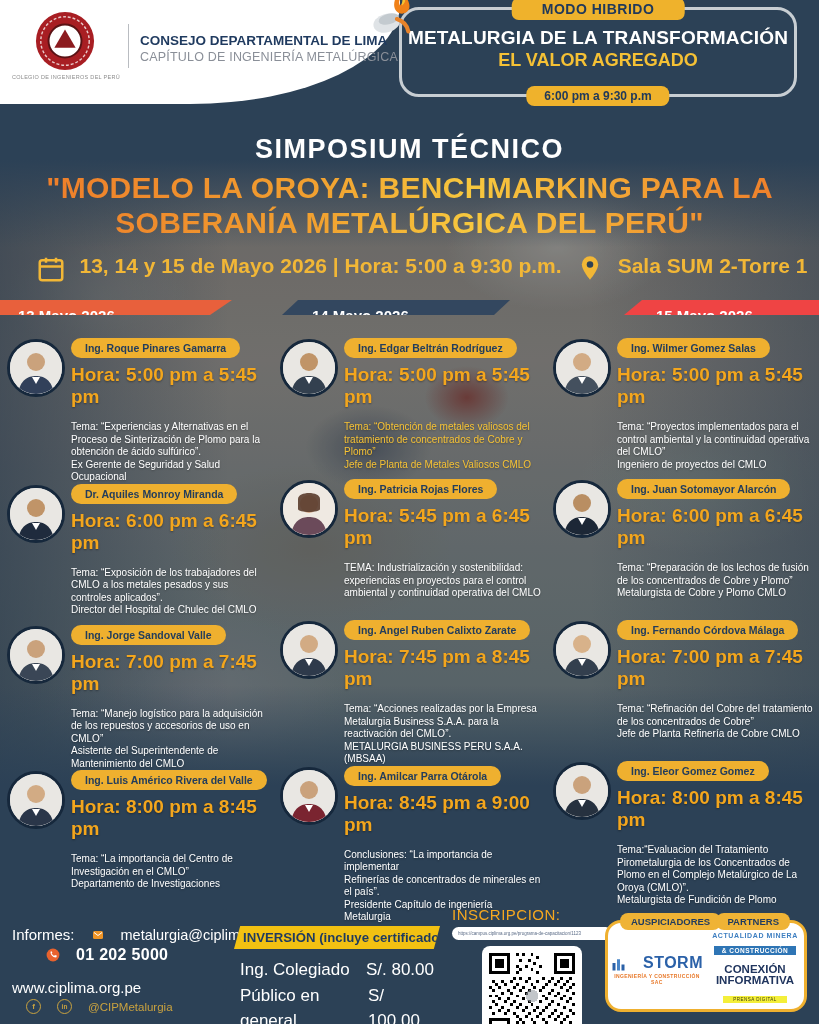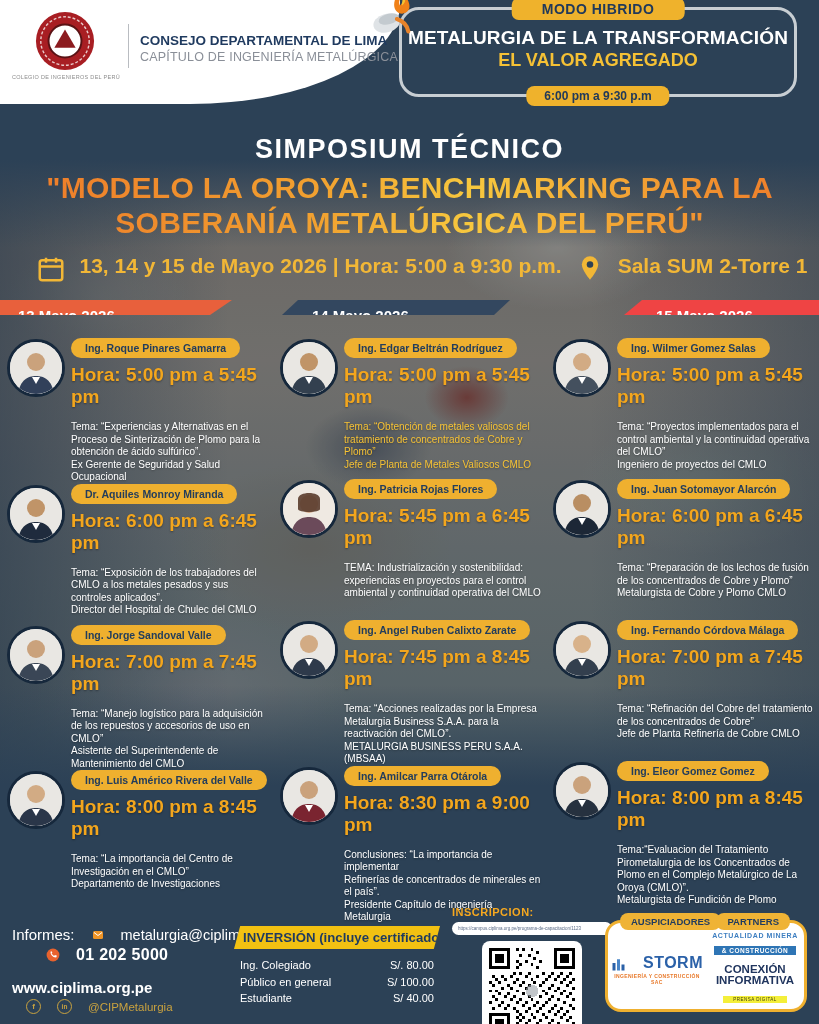--- a/index.html
+++ b/index.html
@@ -79,36 +79,36 @@
   .talk-body{color:#fff;font-weight:normal;font-size:10px;line-height:1.25;margin-top:13px;
              white-space:pre-line;text-shadow:0 1px 2px rgba(0,0,0,.3);}
   
   .footer{position:absolute;left:0;top:900px;width:100%;height:124px;}
   .contact{position:absolute;left:12px;top:26px;color:#fff;}
   .c-row{display:flex;align-items:center;gap:16px;}
   .informes{font-size:15px;}
   .email{font-size:14.5px;}
   .phone-row{margin-left:34px;margin-top:3px;}
   .phone{font-size:16px;font-weight:bold;letter-spacing:.3px;}
-  .website{font-size:15px;font-weight:bold;margin-top:15px;}
+  .website{font-size:15px;font-weight:normal;margin-top:15px;}
   .social-row{margin-left:14px;margin-top:3px;}
   .circle-icon{width:13px;height:13px;border:1px solid #c9a23f;border-radius:50%;
                color:#c9a23f;font-size:8px;font-weight:bold;display:inline-flex;
                align-items:center;justify-content:center;}
   .icon-fb::before{content:"f";}
   .icon-in::before{content:"in";font-size:6.5px;}
   .social-handle{color:#c9a23f;font-size:11.5px;}
   .inversion{position:absolute;left:234px;top:26px;width:206px;}
   .inv-title{background:#f2c112;color:#1f3a5f;font-weight:bold;font-size:13.2px;
              padding:4px 9px;clip-path:polygon(3% 0,100% 0,97% 100%,0 100%);white-space:nowrap;}
   .inv-rows{margin-top:8px;}
-  .inv-row{display:flex;justify-content:space-between;color:#fff;font-size:11px;
+  .inv-row{display:flex;justify-content:space-between;color:#fff;font-size:17px;
            line-height:1.5;padding:0 6px;}
   .inscription{position:absolute;left:452px;top:6px;width:160px;}
-  .insc-label{color:#f6a81f;font-size:11px;font-weight:bold;letter-spacing:.5px;}
+  .insc-label{color:#f6a81f;font-size:15px;font-weight:normal;letter-spacing:.5px;}
   .url-pill{background:#fff;border-radius:7px;height:13px;line-height:13px;margin-top:4px;
             padding:0 6px;font-size:4.5px;color:#5a6b86;white-space:nowrap;overflow:hidden;}
   .qr-box{width:100px;height:100px;background:#fff;border-radius:8px;margin:6px auto 0;
           padding:7px;box-sizing:border-box;}
   .qr-box svg{display:block;width:100%;height:100%;}
   .sponsors{position:absolute;right:12px;top:20px;width:202px;height:92px;background:#fff;
             border:3px solid #efb02f;border-radius:16px;box-sizing:border-box;}
   .sp-pill{position:absolute;top:-10px;background:#efb335;color:#1f3a5f;font-size:9.5px;
            font-weight:bold;padding:3px 11px;border-radius:8px;white-space:nowrap;}
   .sp-pill-a{left:12px;}
@@ -305,21 +305,21 @@
         <div class="avatar">
             <svg viewBox="0 0 52 52">
               <rect width="52" height="52" fill="#e9e7e3"></rect>
               <circle cx="26" cy="20" r="9" fill="#caa27c"></circle>
               <path d="M8 52c2-14 10-18 18-18s16 4 18 18z" fill="#7a2430"></path>
               <path d="M22 35h8l-4 7z" fill="#fff"></path>
             </svg>
           </div>
         <div class="talk-main">
           <div class="pill">Ing. Amilcar Parra Otárola</div>
-          <div class="time">Hora: 8:30 pm a 9:00 pm</div>
+          <div class="time">Hora: 8:45 pm a 9:00 pm</div>
           <div class="talk-body">Conclusiones: “La importancia de implementar
 Refinerías de concentrados de minerales en el país”.
 Presidente Capítulo de ingeniería Metalurgia</div>
         </div>
       </div>
     </div>
 
     <div class="day-col">
       <div class="talk">
         <div class="avatar">

